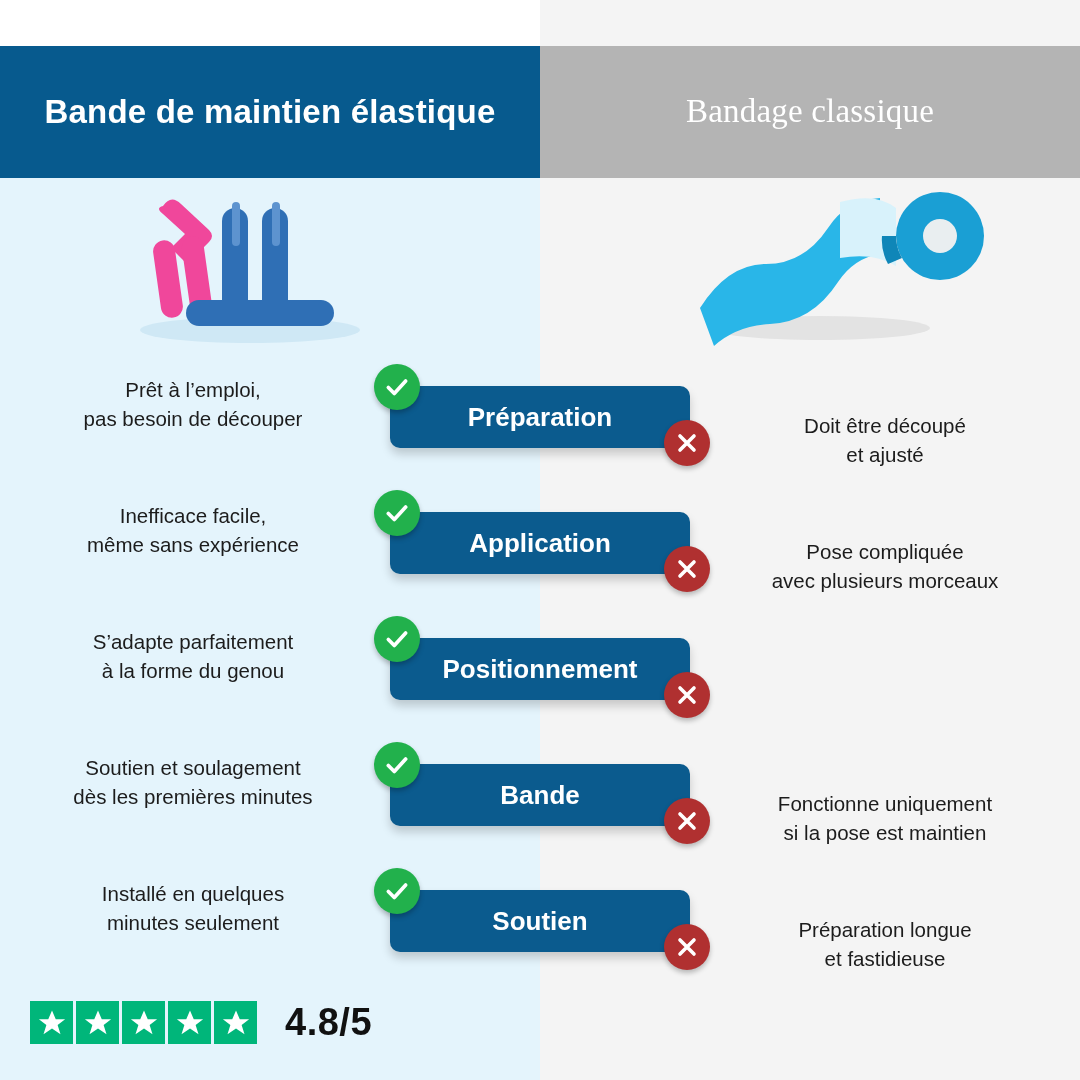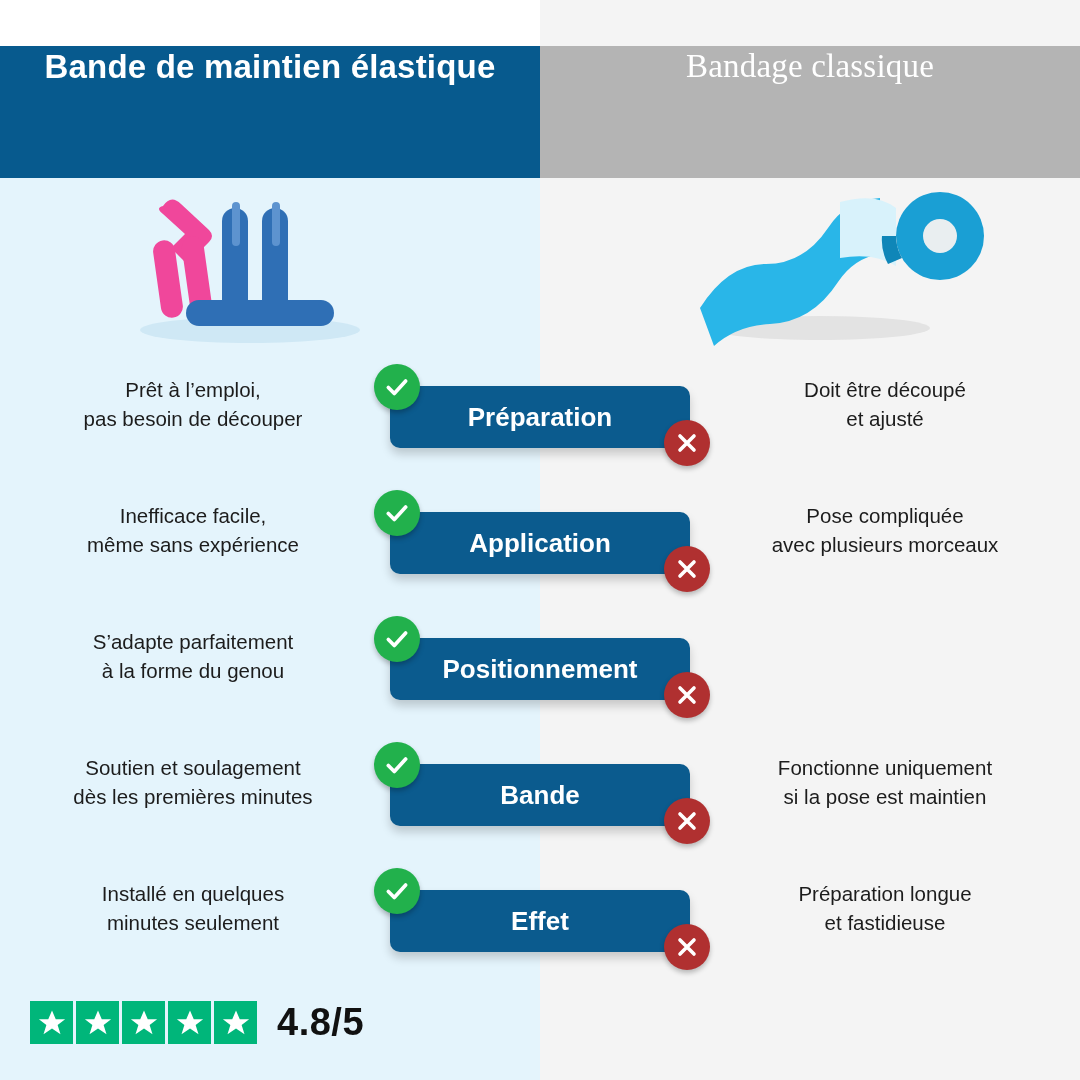--- a/index.html
+++ b/index.html
@@ -45,21 +45,21 @@
     width: 540px; height: 46px;
     background: #f4f4f4;
   }
 
   
   .header {
     position: absolute;
     top: 46px;
     height: 132px;
     display: flex;
-    align-items: flex-start;
+    align-items: center;
     justify-content: center;
     text-align: center;
     box-sizing: border-box;
     padding: 0 24px;
   }
   .header-left {
     left: 0;
     width: 540px;
     background: #075a8e;
   }
@@ -146,30 +146,30 @@
     position: absolute;
     top: 18px;
     width: 370px;
     text-align: center;
     font-size: 20.5px;
     line-height: 1.4;
     color: #1c1c1c;
     white-space: pre-line;
   }
   .side-text.left { left: 8px; }
-  .side-text.right { left: 700px; }
+  .side-text.right { left: 700px; margin-top: 36px; }
 
   
   .rating {
     position: absolute;
     left: 30px;
     bottom: 36px;
     display: flex;
     align-items: center;
-    gap: 20px;
+    gap: 28px;
   }
   .stars {
     display: flex;
     gap: 3px;
   }
   .star-box {
     width: 43px;
     height: 43px;
     background: #00b67a;
     display: flex;
@@ -309,21 +309,21 @@
         </svg>
     </div>
     <div class="side-text right">Fonctionne uniquement
 si la pose est maintien</div>
   </div>
 
   <div class="row" style="top:862px">
     <div class="side-text left">Installé en quelques
 minutes seulement</div>
     <div class="ribbon">
-      <span class="ribbon-label">Effet</span>
+      <span class="ribbon-label">Soutien</span>
     </div>
     <div class="badge check">
       <svg width="26" height="26" viewBox="0 0 24 24">
           <path d="M4 12.5 L9.5 18 L20 6.5" fill="none" stroke="#ffffff" stroke-width="3.4" stroke-linecap="round" stroke-linejoin="round"></path>
         </svg>
     </div>
     <div class="badge cross">
       <svg width="24" height="24" viewBox="0 0 24 24">
           <path d="M5 5 L19 19 M19 5 L5 19" fill="none" stroke="#ffffff" stroke-width="3.6" stroke-linecap="round"></path>
         </svg>

